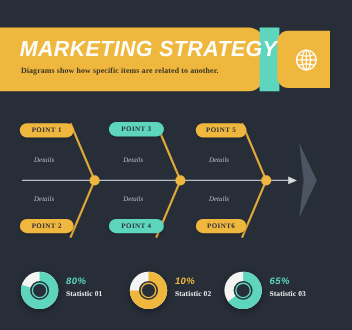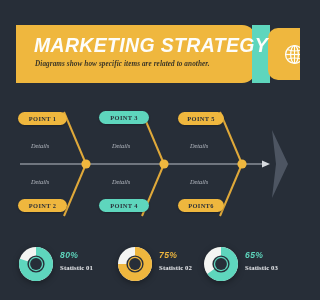--- a/index.html
+++ b/index.html
@@ -5,21 +5,21 @@
   html,body{margin:0;padding:0;}
   body{
     width:300px;height:300px;overflow:hidden;
     background:#272e38;
     font-family:"Liberation Sans",sans-serif;
     position:relative;
   }
   .stage{position:absolute;inset:0;}
 
   
-  .hdr{position:absolute;left:16px;top:25px;width:264px;height:58px;}
+  .hdr{position:absolute;left:0;top:25px;width:264px;height:58px;}
   .hdr-main{
     position:absolute;left:0;top:0;width:240px;height:58px;
     background:#efb73e;
     border-radius:0 14px 14px 0;
   }
   .hdr-teal{
     position:absolute;left:236px;top:0;width:18px;height:58px;
     background:#5ed6bd;
   }
   .hdr-icon-box{
@@ -31,21 +31,21 @@
   .hdr-title{
     position:absolute;left:18px;top:9px;
     font-size:20px;font-weight:bold;font-style:italic;
     letter-spacing:0.4px;color:#fdfdfa;
     white-space:nowrap;line-height:22px;
     transform:scaleX(0.97);transform-origin:left center;
   }
   .hdr-sub{
     position:absolute;left:19px;top:35px;
     font-family:"Liberation Serif",serif;
-    font-style:italic;font-weight:bold;
+    font-weight:bold;
     font-size:7.2px;color:#3a3526;
     white-space:nowrap;letter-spacing:0.1px;
   }
 
   
   .fish{position:absolute;left:0;top:100px;width:300px;height:120px;}
   .fish svg{display:block;}
 
   .pill{
     position:absolute;height:13px;border-radius:7px;
@@ -167,21 +167,21 @@
     <div class="stat" style="left:112px;">
       <div class="donut">
         <svg width="38" height="38" viewBox="0 0 38 38">
           <circle cx="19" cy="19" r="17" fill="#f4f5f2"></circle>
           <path id="arc2" fill="#efb73e" d="M 19 19 L 19.00 2.00 A 17 17 0 1 1 2.00 19.00 Z"></path>
           <circle cx="19" cy="19" r="8.6" fill="#272e38"></circle>
           <circle cx="19" cy="19" r="7.2" fill="#efb73e"></circle>
           <circle cx="19" cy="19" r="5.9" fill="#272e38"></circle>
         </svg>
       </div>
-      <div class="stat-pct" style="color:#efb73e;">75%</div>
+      <div class="stat-pct" style="color:#efb73e;">10%</div>
       <div class="stat-lbl">Statistic 02</div>
     </div>
 
     <div class="stat" style="left:198px;text-align:right;">
       <div class="donut">
         <svg width="38" height="38" viewBox="0 0 38 38">
           <circle cx="19" cy="19" r="17" fill="#f4f5f2"></circle>
           <path id="arc3" fill="#5ed6bd" d="M 19 19 L 19.00 2.00 A 17 17 0 1 1 5.25 28.99 Z"></path>
           <circle cx="19" cy="19" r="8.6" fill="#272e38"></circle>
           <circle cx="19" cy="19" r="7.2" fill="#5ed6bd"></circle>

